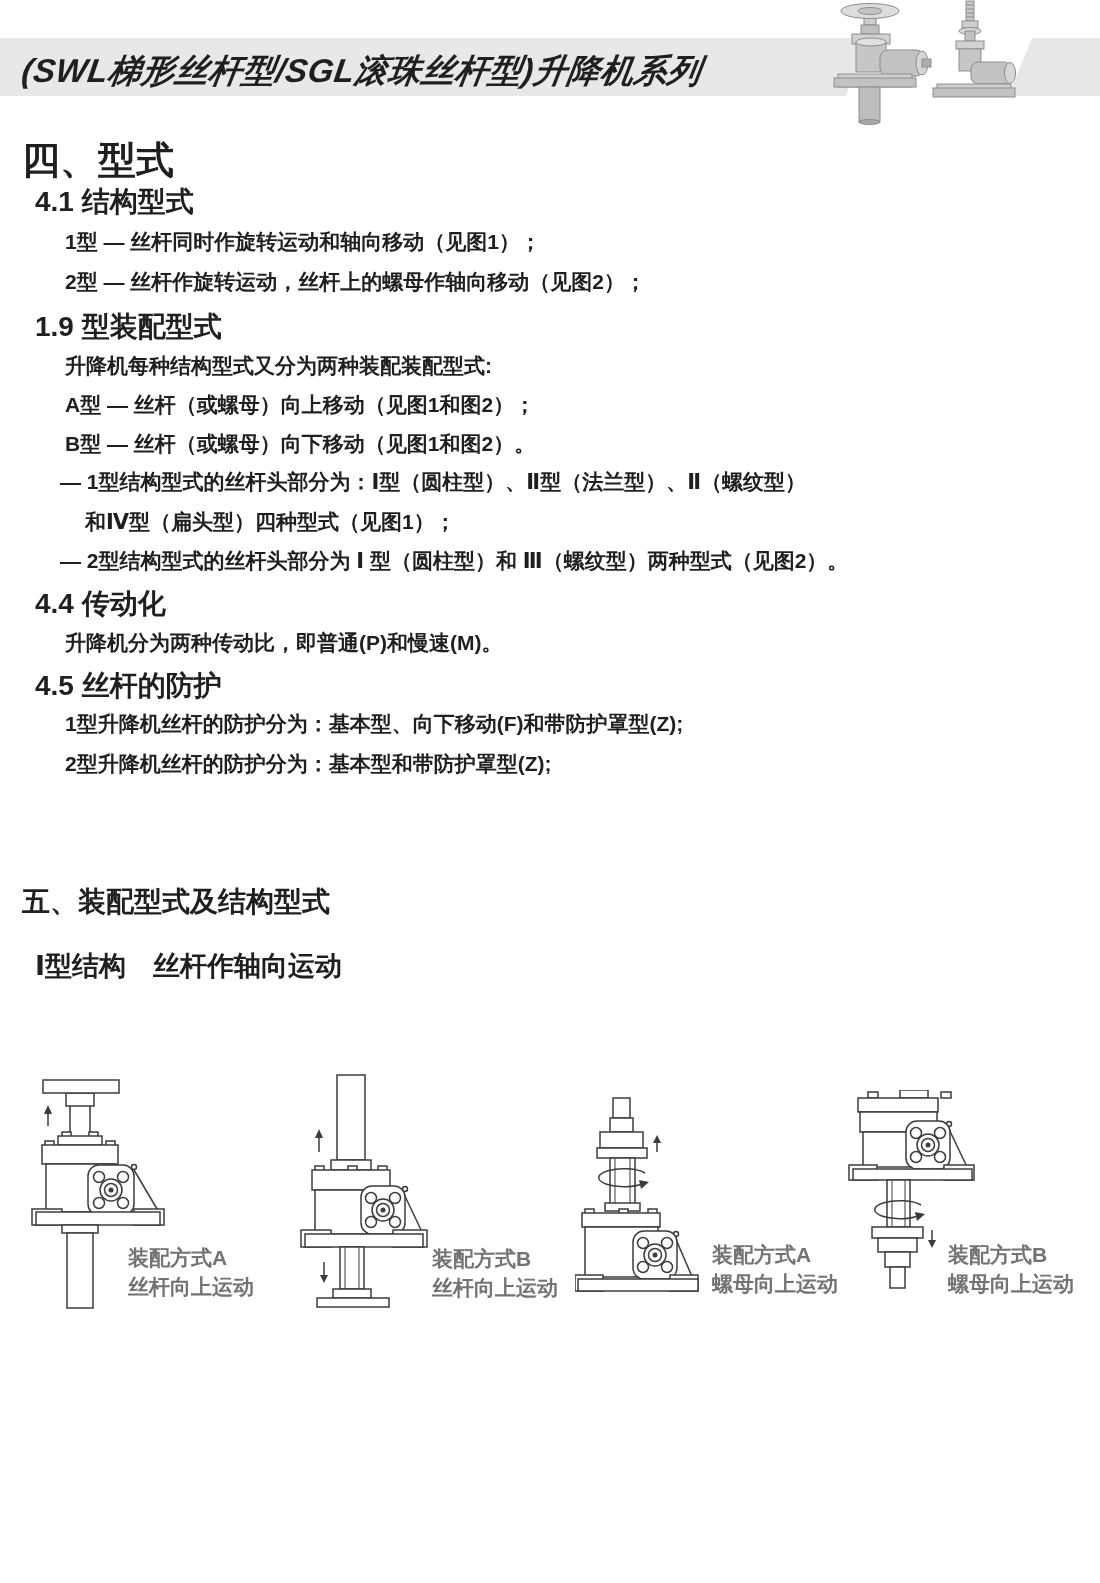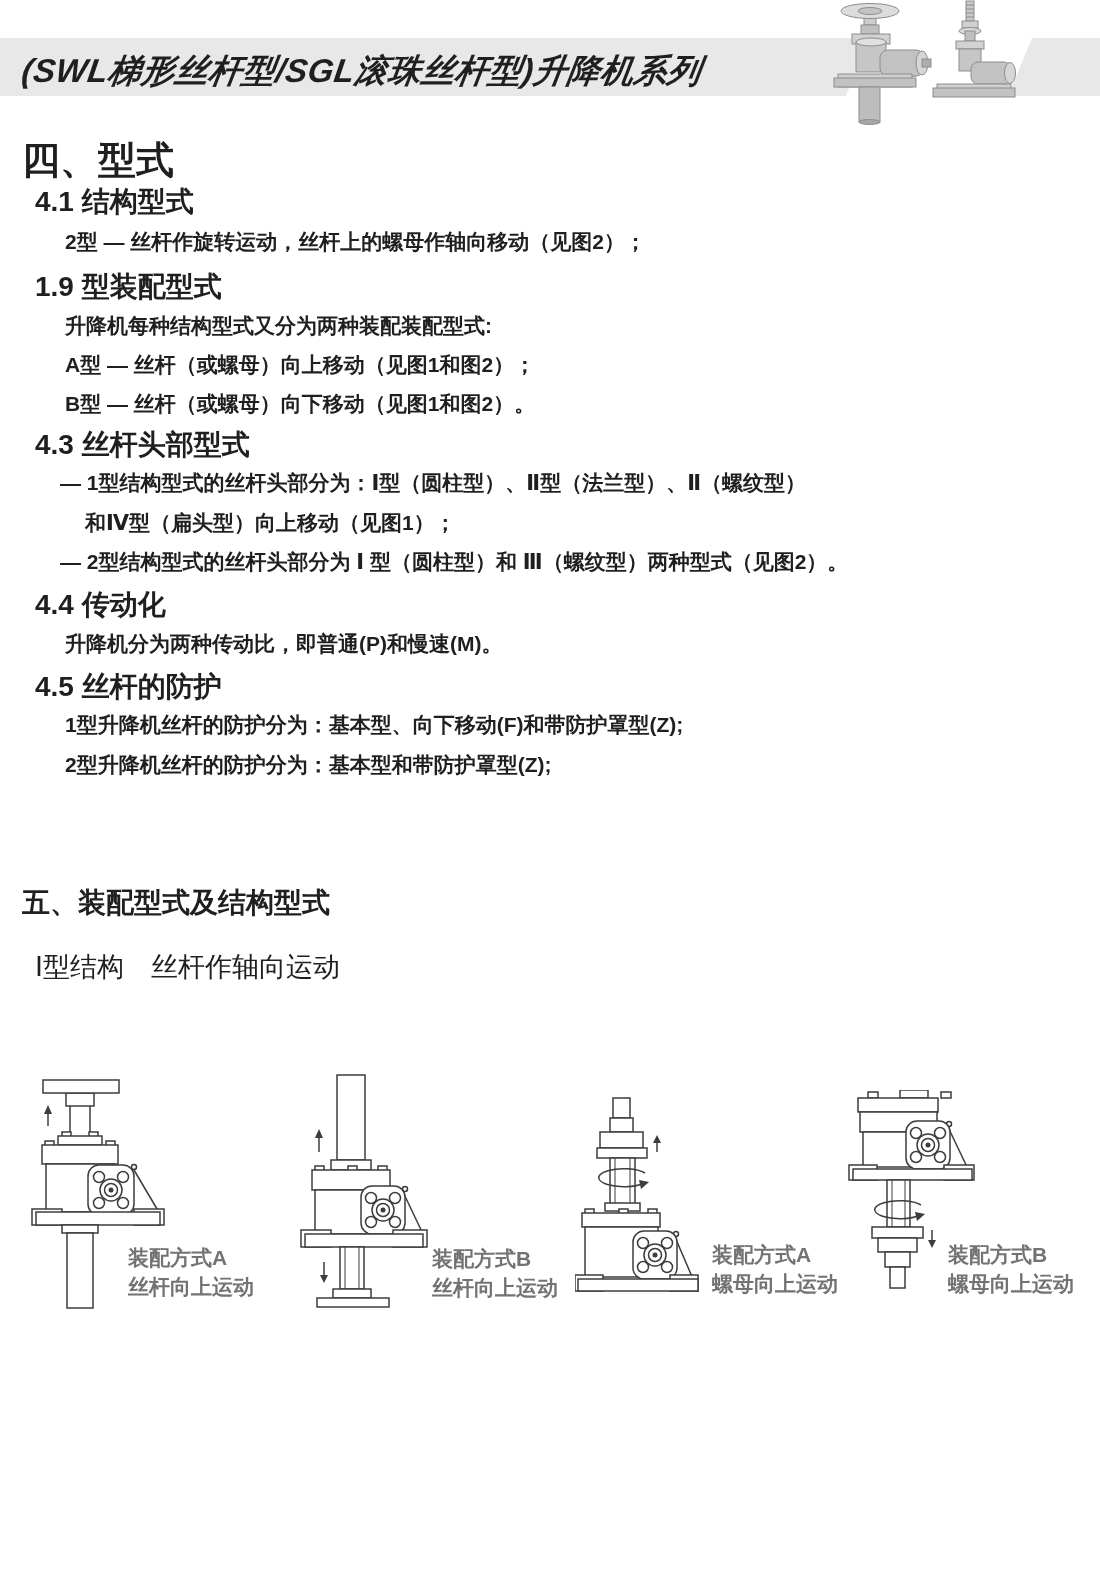--- a/index.html
+++ b/index.html
@@ -25,21 +25,21 @@
     position:absolute; left:22px; top:49px; width:760px;
     font-size:33px; font-weight:900; font-style:italic;
     transform:skewX(-8deg); letter-spacing:0.5px; white-space:nowrap;
   }
   .products { position:absolute; left:818px; top:0; width:200px; height:128px; }
   
   .content { position:absolute; top:130px; left:0; width:1100px; }
   .sec  { font-size:38px; line-height:44px; font-weight:900; margin:8px 0 0 22px; }
   .sec5 { font-size:28px; line-height:42px; margin-top:104px; }
   .sub  { font-size:28px; line-height:27px; font-weight:800; margin-left:35px; }
-  .sub5 { font-size:27px; line-height:31px; font-weight:400; margin:28px 0 0 35px; }
+  .sub5 { font-size:27px; line-height:31px; font-weight:700; margin:28px 0 0 35px; }
   .bl   { font-size:21px; line-height:26px; font-weight:600; margin-left:65px; }
   .dash { margin-left:60px; }
   .ind2 { margin-left:85px; }
   .mt6{margin-top:6px;} .mt12{margin-top:12px;} .mt13{margin-top:13px;}
   .mt14{margin-top:14px;} .mt16{margin-top:16px;} .mt18{margin-top:18px;}
   
   .fig { position:absolute; }
   .fig svg { display:block; }
   .cap {
     position:absolute; font-size:21px; line-height:29px; font-weight:700;
@@ -96,30 +96,30 @@
       </g>
     </svg>
 
     <h1 class="banner-title">(SWL梯形丝杆型/SGL滚珠丝杆型)升降机系列</h1>
   </div>
 
   <main class="content">
     <h2 class="sec">四、型式</h2>
 
     <h3 class="sub mt6">4.1 结构型式</h3>
+    <p class="bl mt14">1型 — 丝杆同时作旋转运动和轴向移动（见图1）；</p>
     <p class="bl mt14">2型 — 丝杆作旋转运动，丝杆上的螺母作轴向移动（见图2）；</p>
 
     <h3 class="sub mt18">1.9 型装配型式</h3>
     <p class="bl mt13">升降机每种结构型式又分为两种装配装配型式:</p>
     <p class="bl mt13">A型 — 丝杆（或螺母）向上移动（见图1和图2）；</p>
     <p class="bl mt13">B型 — 丝杆（或螺母）向下移动（见图1和图2）。</p>
 
-    <h3 class="sub mt14">4.3 丝杆头部型式</h3>
     <p class="bl dash mt12">— 1型结构型式的丝杆头部分为：Ⅰ型（圆柱型）、Ⅱ型（法兰型）、Ⅱ（螺纹型）</p>
-    <p class="bl ind2 mt14">和Ⅳ型（扁头型）向上移动（见图1）；</p>
+    <p class="bl ind2 mt14">和Ⅳ型（扁头型）四种型式（见图1）；</p>
     <p class="bl dash mt13">— 2型结构型式的丝杆头部分为 Ⅰ 型（圆柱型）和 Ⅲ（螺纹型）两种型式（见图2）。</p>
 
     <h3 class="sub mt16">4.4 传动化</h3>
     <p class="bl mt13">升降机分为两种传动比，即普通(P)和慢速(M)。</p>
 
     <h3 class="sub mt16">4.5 丝杆的防护</h3>
     <p class="bl mt12">1型升降机丝杆的防护分为：基本型、向下移动(F)和带防护罩型(Z);</p>
     <p class="bl mt14">2型升降机丝杆的防护分为：基本型和带防护罩型(Z);</p>
 
     <h2 class="sec sec5">五、装配型式及结构型式</h2>

